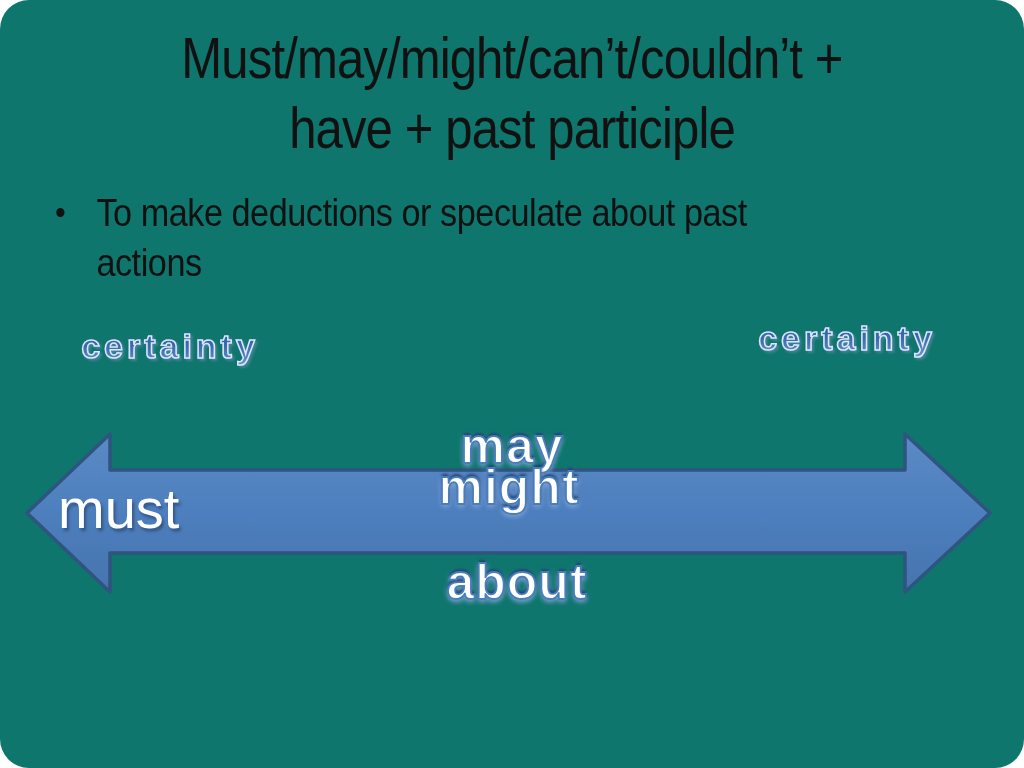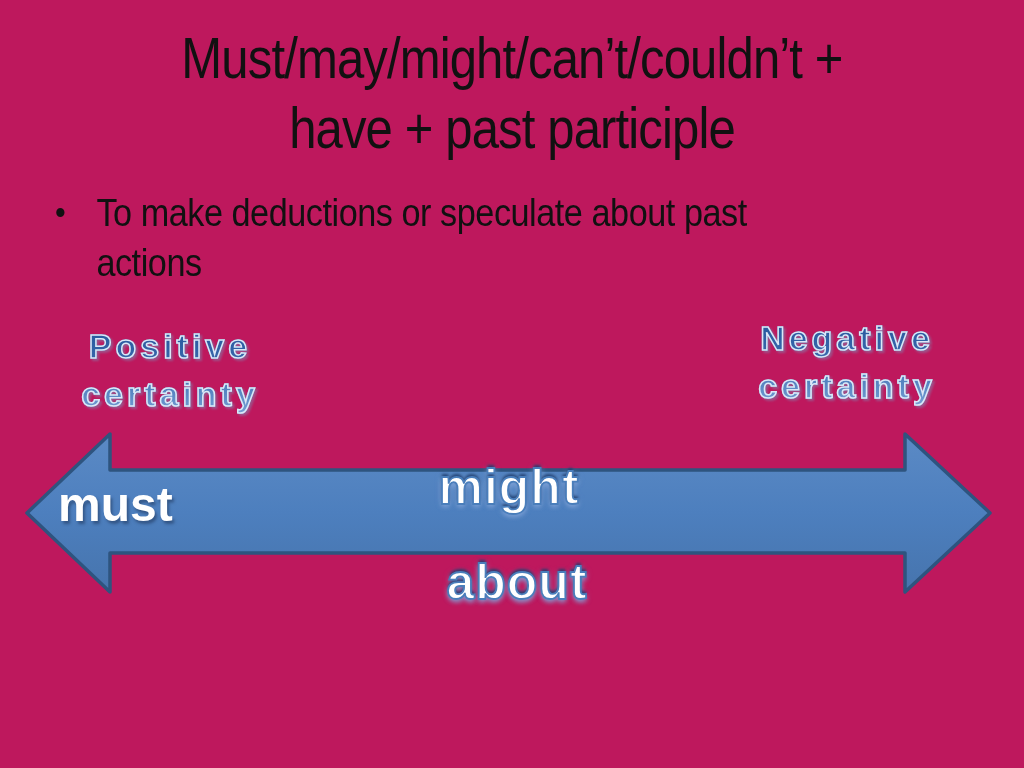--- a/index.html
+++ b/index.html
@@ -4,23 +4,24 @@
 <style>
   html, body {
     margin: 0;
     padding: 0;
     background: #ffffff;
   }
   .slide {
     position: relative;
     width: 1024px;
     height: 768px;
-    background: #be185d;
+    background: #0f766e;
     overflow: hidden;
     font-family: "Liberation Sans", sans-serif;
+    border-radius: 29px;
   }
 
   
   .title {
     position: absolute;
     top: 24px;
     left: 0;
     width: 1024px;
     text-align: center;
     color: #111111;
@@ -84,22 +85,22 @@
     left: 0;
     top: 413px;
     width: 1024px;
     height: 190px;
   }
 
   
   .end-word {
     position: absolute;
     color: #ffffff;
-    font-size: 48px;
-    font-weight: bold;
+    font-size: 56px;
+    font-weight: normal;
     line-height: 1;
     letter-spacing: 0px;
     text-shadow: 2px 3px 3px rgba(25,45,80,0.5);
   }
   .end-word-left  { left: 58px;  top: 481px; }
   .end-word-right { left: 786px; top: 481px; }
 
   .mid-word {
     position: absolute;
     transform: translateX(-50%);
@@ -126,38 +127,37 @@
     <div>Must/may/might/can’t/couldn’t +</div>
     <div>have + past participle</div>
   </div>
 
   <div class="bullet-row">
     <div class="bullet-marker">•</div>
     <div class="bullet-text">To make deductions or speculate about past actions</div>
   </div>
 
   <div class="certainty-label certainty-left">
-    <div>Positive</div>
     <div>certainty</div>
   </div>
 
   <div class="certainty-label certainty-right">
-    <div>Negative</div>
     <div>certainty</div>
   </div>
 
   <svg class="arrow-svg" viewBox="0 0 1024 190" aria-hidden="true">
     <defs>
       <linearGradient id="arrowFill" x1="0" y1="0" x2="0" y2="1">
         <stop offset="0" stop-color="#5b8ac5"></stop>
         <stop offset="0.5" stop-color="#4d7fbe"></stop>
         <stop offset="1" stop-color="#4674ad"></stop>
       </linearGradient>
     </defs>
     <polygon points="27,100 110,21 110,57 905,57 905,21 990,100 905,179 905,140 110,140 110,179" fill="url(#arrowFill)" stroke="#2e547f" stroke-width="3.5" stroke-linejoin="round"></polygon>
   </svg>
 
   <div class="end-word end-word-left">must</div>
 
+  <div class="mid-word mid-word-may">may</div>
   <div class="mid-word mid-word-might">might</div>
   <div class="mid-word mid-word-could">about</div>
 
 </div>
 
 </body></html>

